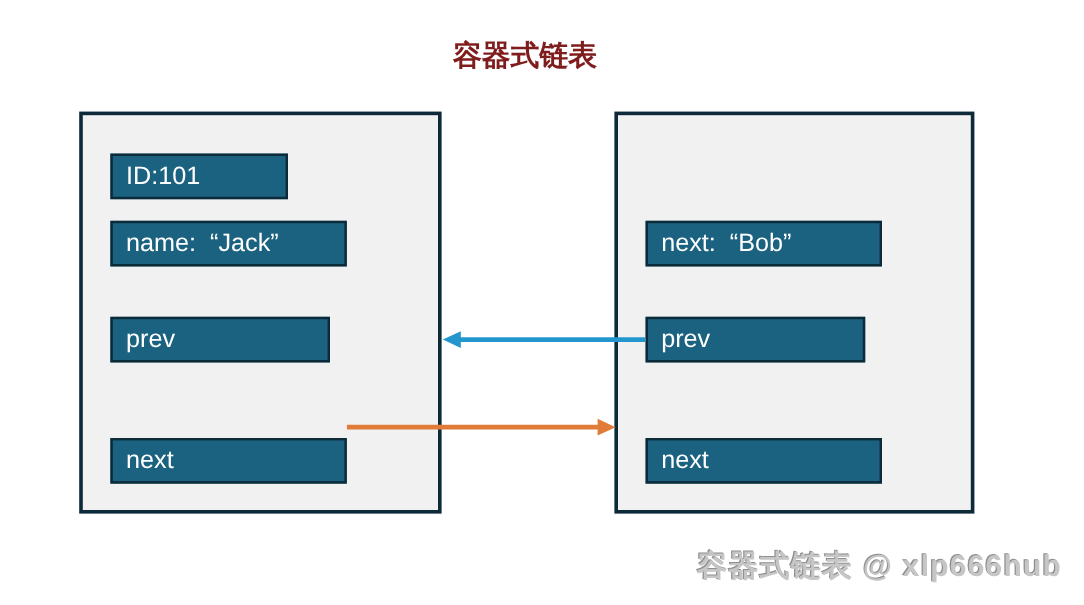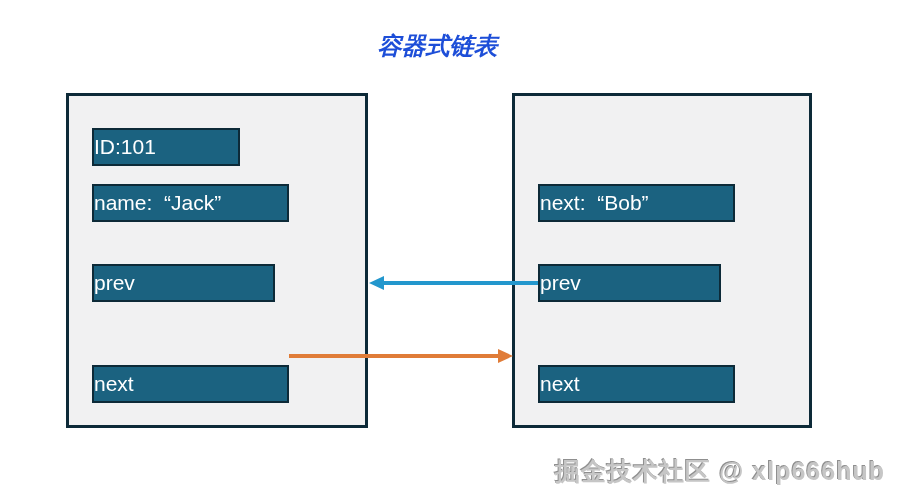--- a/index.html
+++ b/index.html
@@ -16,22 +16,21 @@
     overflow: hidden;
   }
   .title {
     position: absolute;
     top: 30px;
     left: 0;
     width: 875px;
     text-align: center;
     font-size: 24px;
     font-weight: 600;
-    color: #1d4ed8;
-    font-style: italic;
+    color: #7f1d1d;
   }
   .node {
     position: absolute;
     top: 93px;
     height: 335px;
     background: var(--container-bg);
     border: 3px solid var(--container-border);
     box-sizing: border-box;
   }
   .node-left  { left: 66px;  width: 302px; }
@@ -39,20 +38,21 @@
   .field {
     position: absolute;
     left: 23px;
     height: 38px;
     background: var(--box-fill);
     border: 2px solid var(--box-border);
     box-sizing: border-box;
     color: var(--field-text);
     font-size: 21px;
     line-height: 34px;
+    padding-left: 11px;
     white-space: pre;
     overflow: hidden;
   }
   .field-id   { top: 32px;  width: 148px; }
   .field-name { top: 88px;  width: 197px; }
   .field-prev { top: 168px; width: 183px; }
   .field-next { top: 241px; width: 197px; margin-top: 28px; }
   .arrow {
     position: absolute;
     display: block;
@@ -93,15 +93,15 @@
   <svg class="arrow arrow-prev" width="170" height="20">
     <line x1="170" y1="10" x2="13" y2="10" stroke-width="4" stroke="#2397cd"></line>
     <polygon points="1,10 16,3 16,17" fill="#2397cd"></polygon>
   </svg>
 
   <svg class="arrow arrow-next" width="225" height="20">
     <line x1="0" y1="10" x2="212" y2="10" stroke-width="4" stroke="#e07c38"></line>
     <polygon points="224,10 209,3 209,17" fill="#e07c38"></polygon>
   </svg>
 
-  <div class="watermark">掘金技术社区 @ xlp666hub</div>
+  <div class="watermark">容器式链表 @ xlp666hub</div>
 
 </div>
 
 </body></html>

